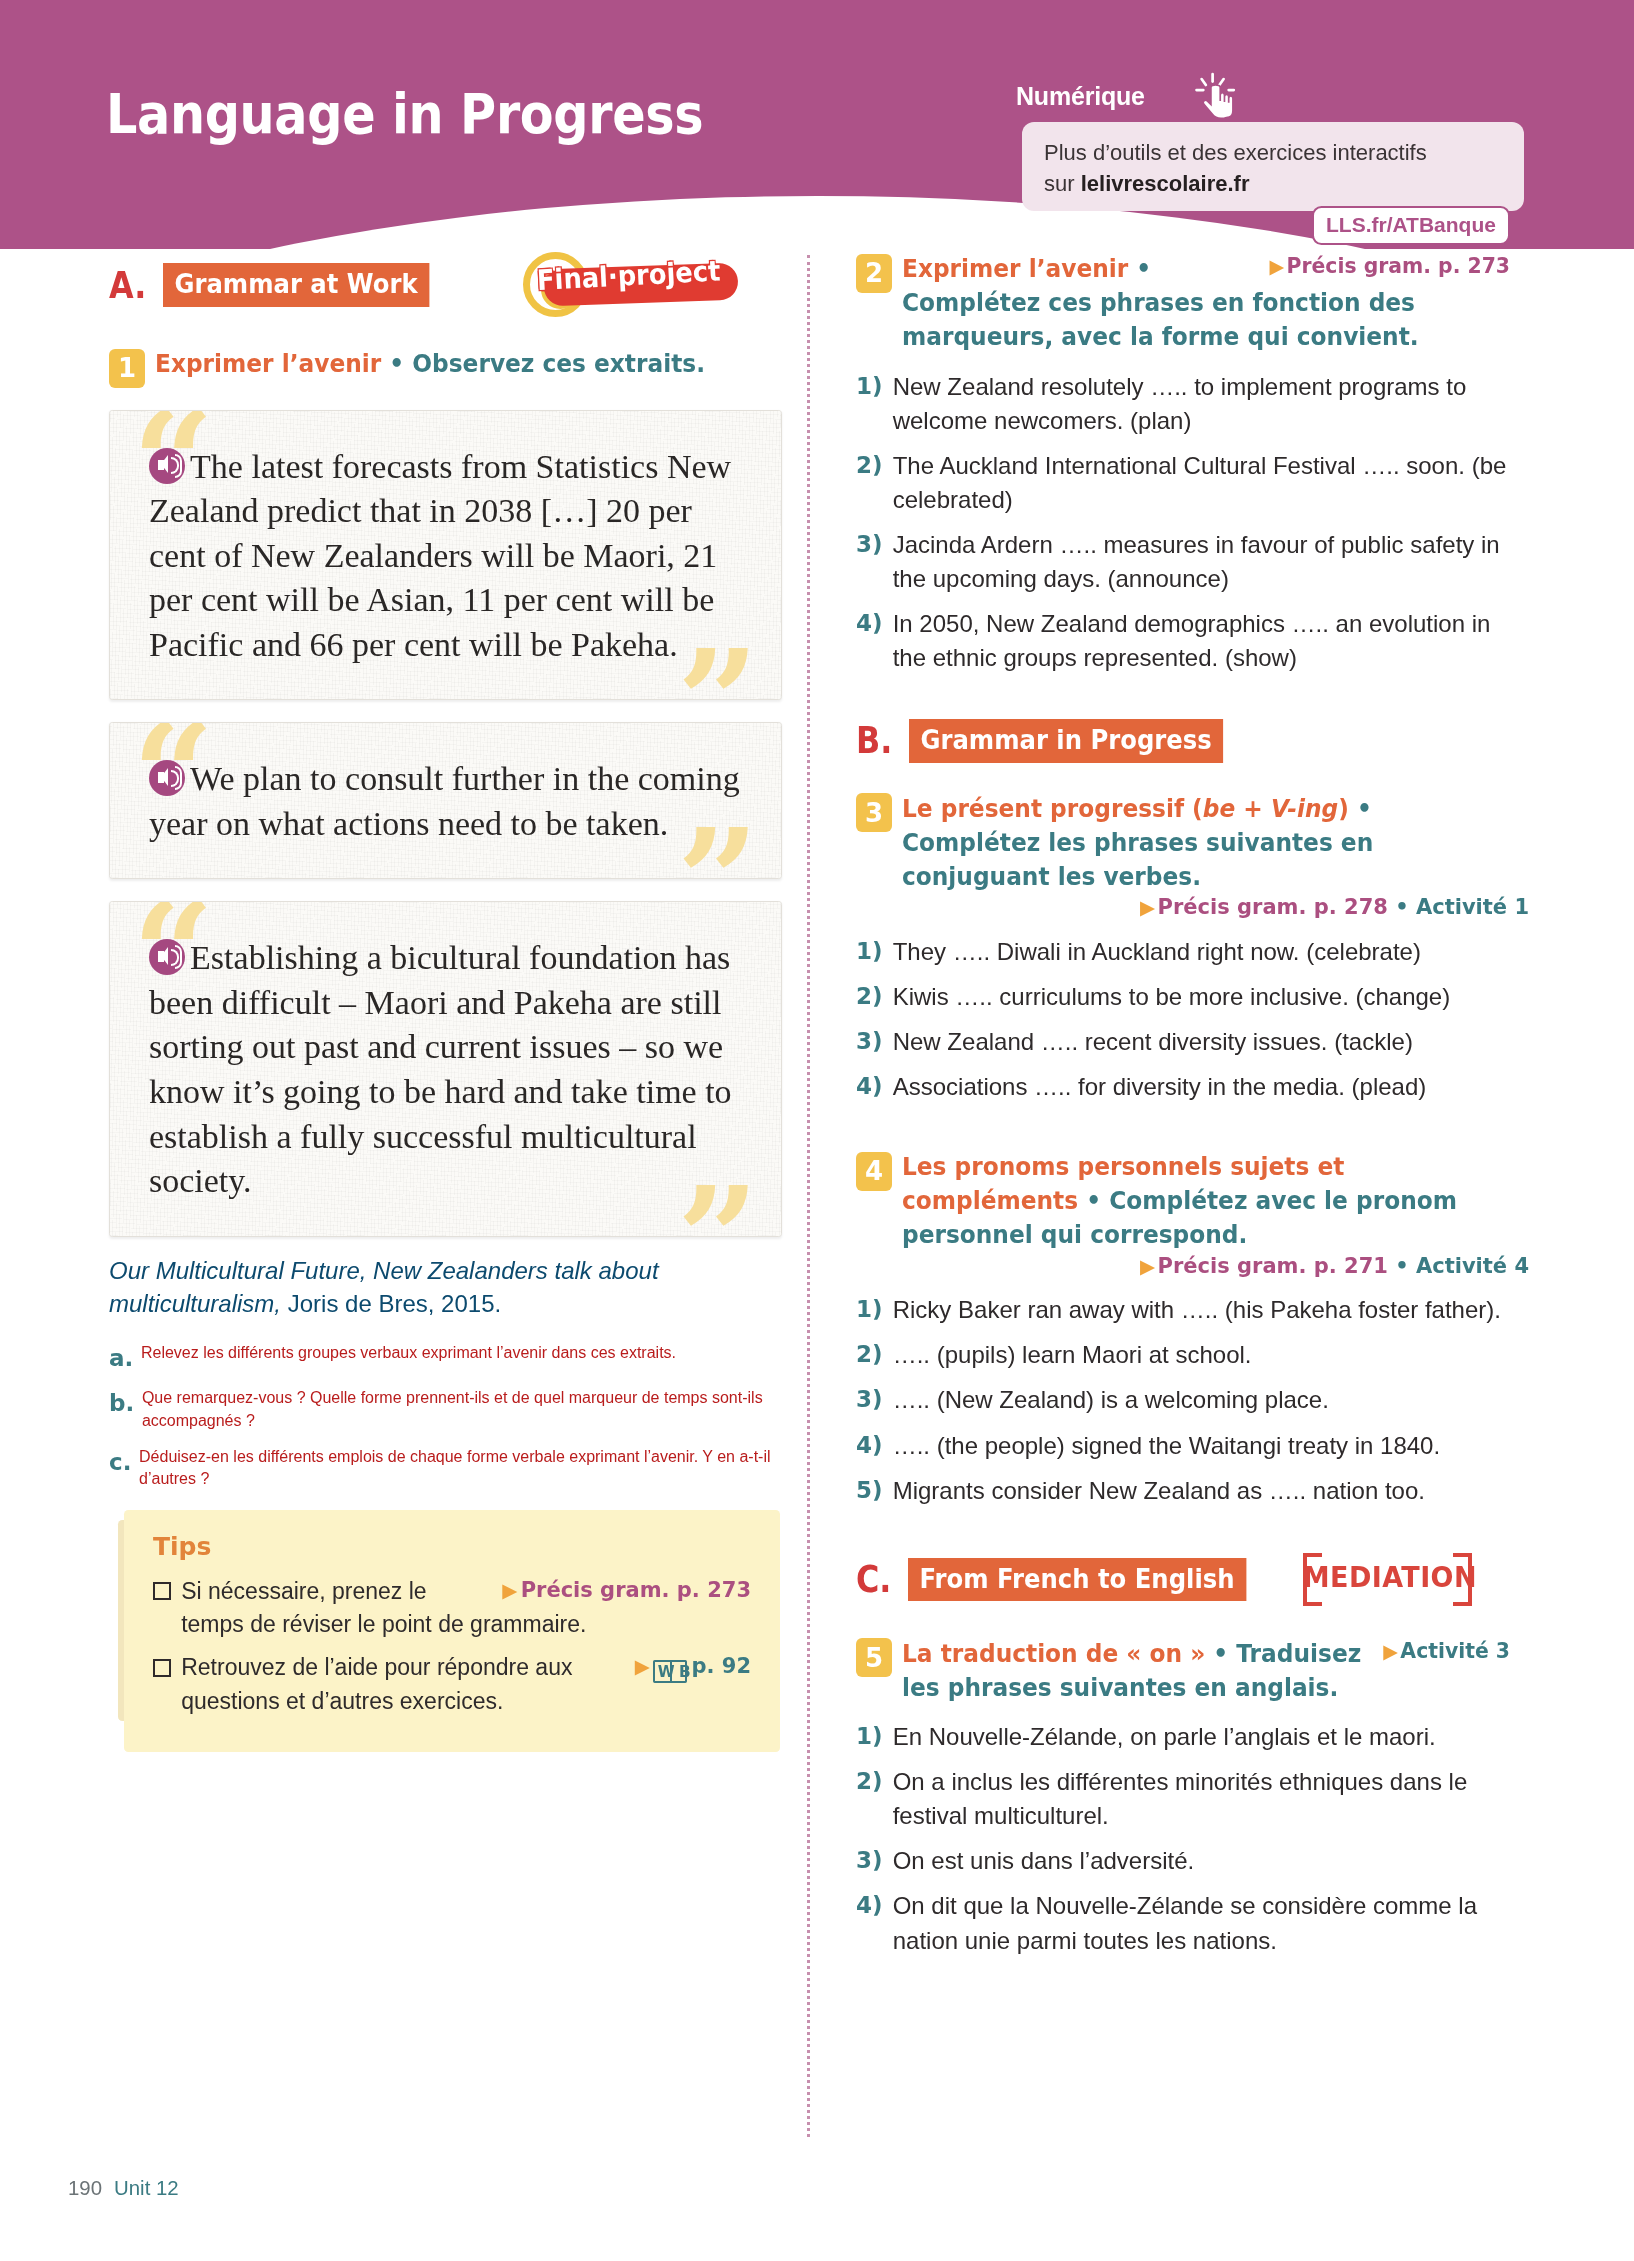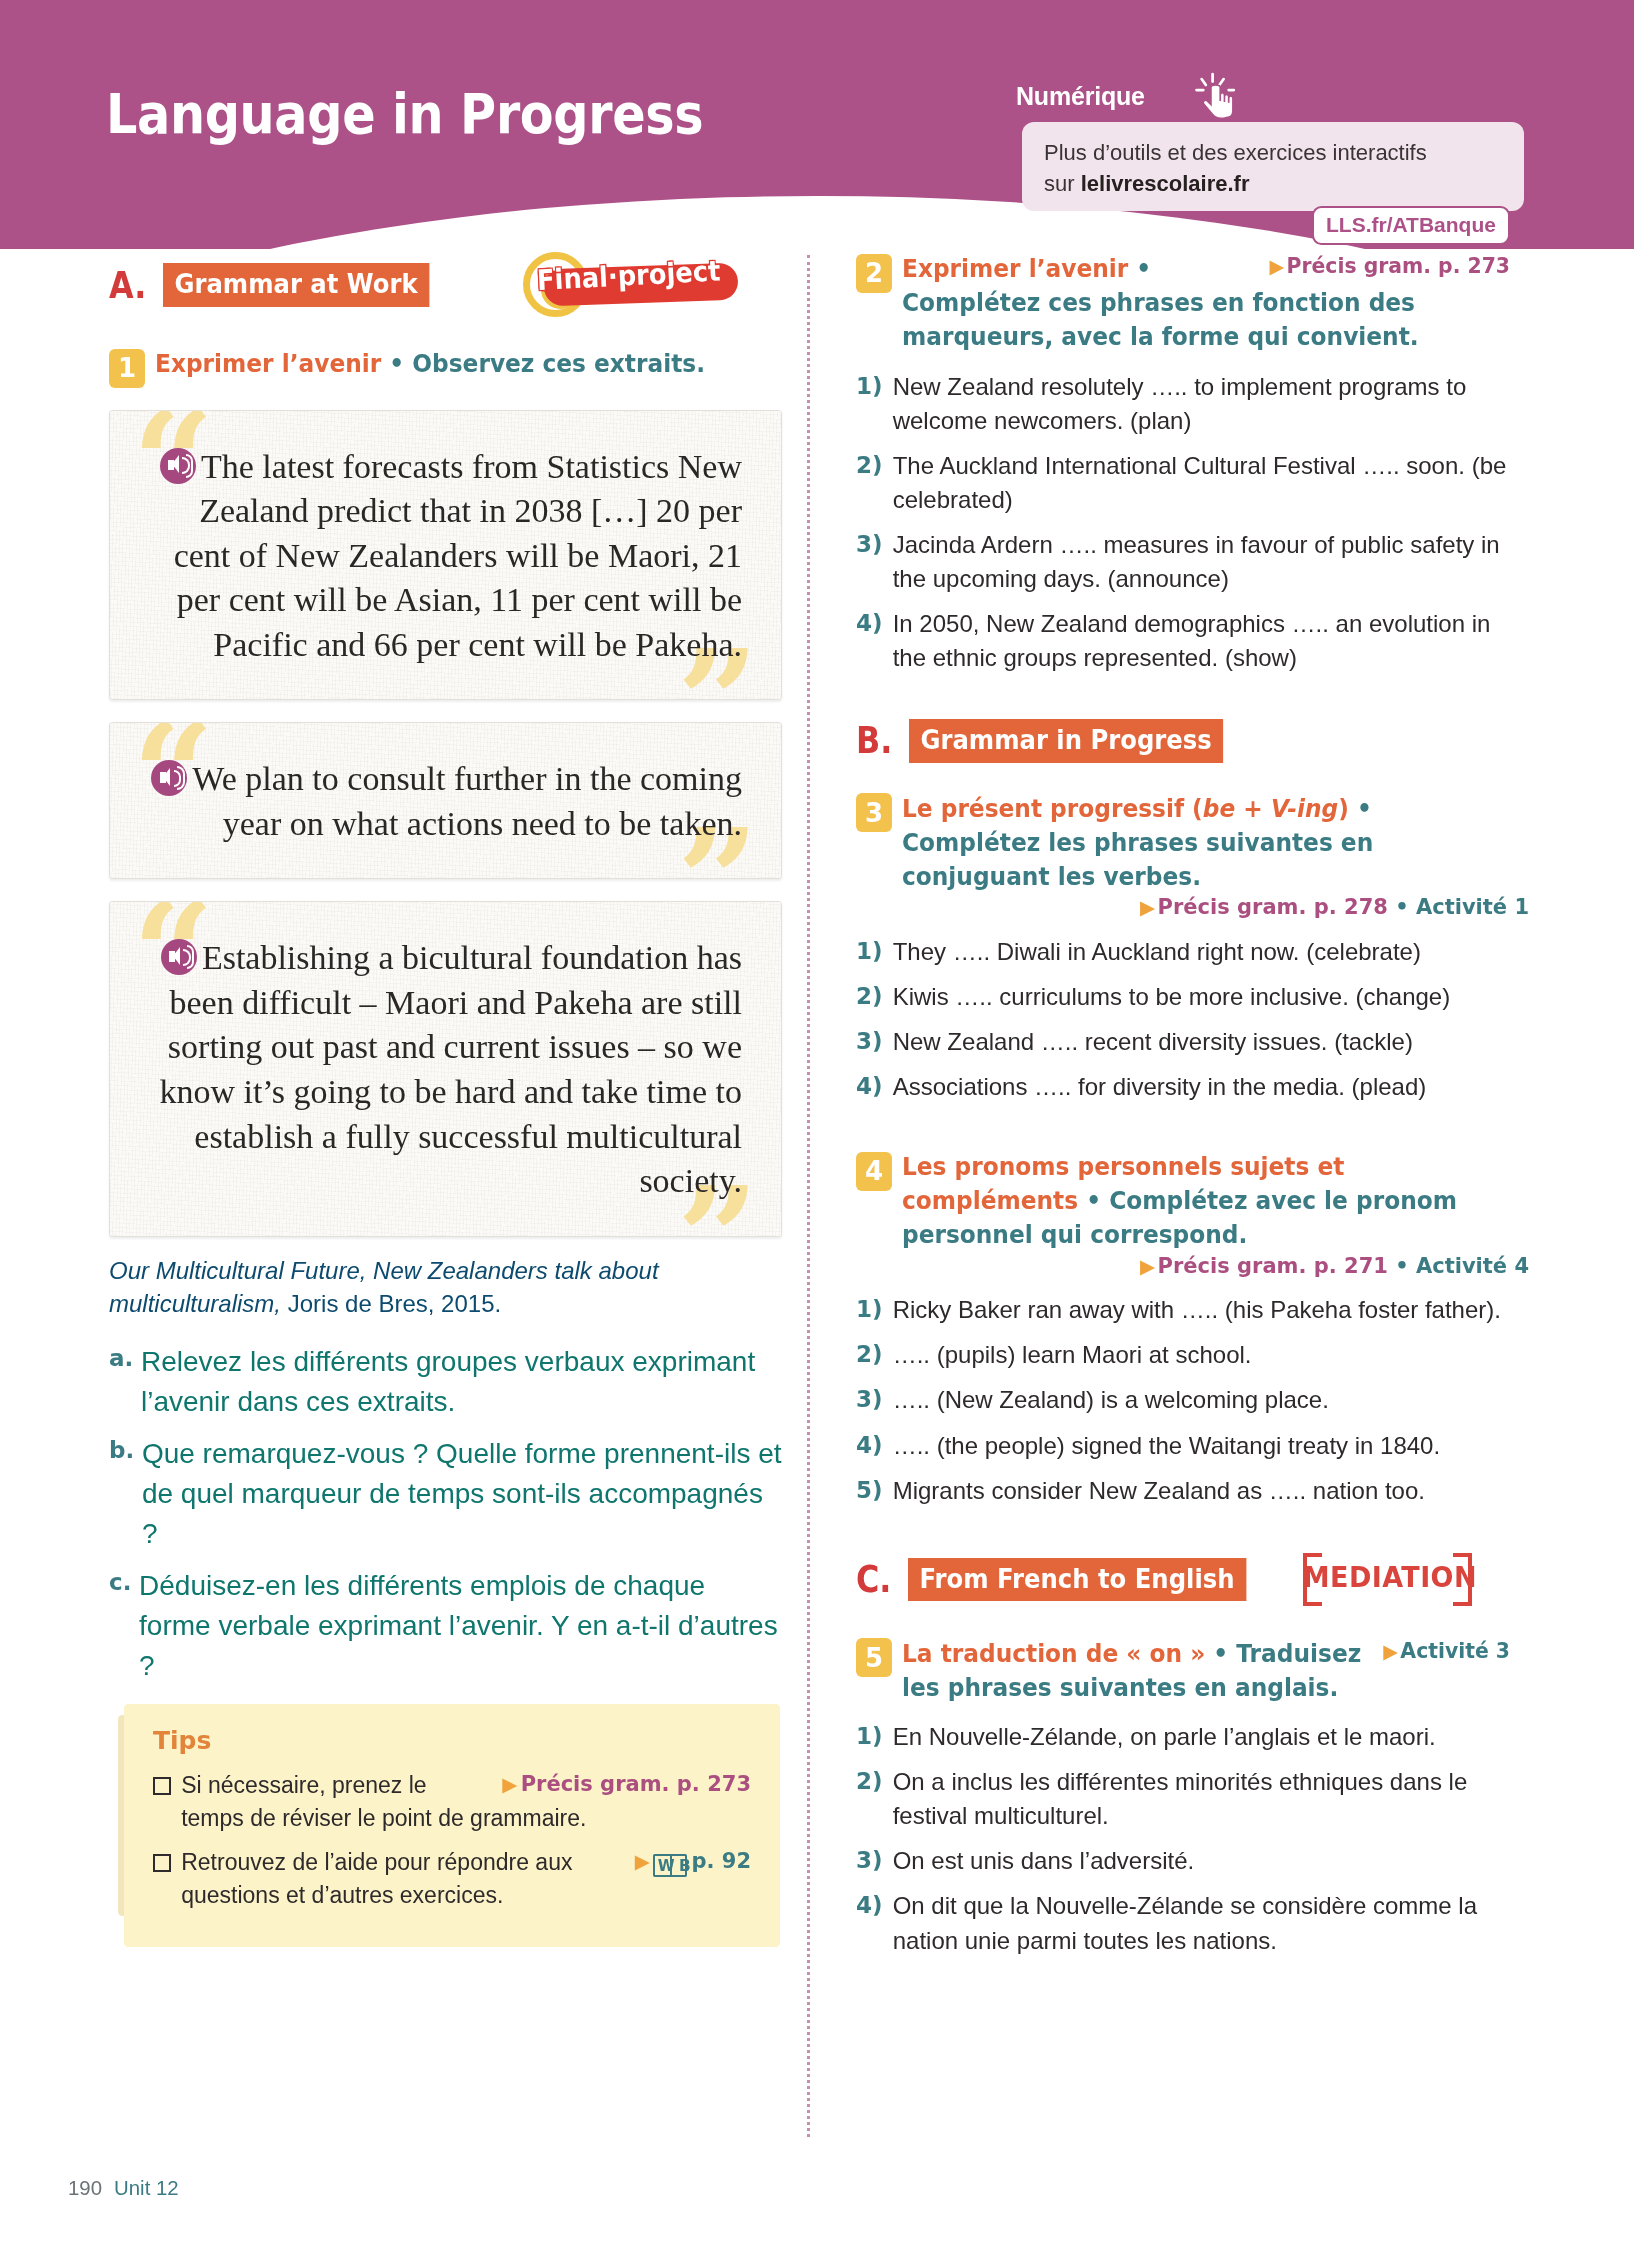--- a/index.html
+++ b/index.html
@@ -334,21 +334,21 @@
     font-size: 143px;
     font-family: "DejaVu Serif", serif;
     font-weight: bold;
     line-height: 1;
     user-select: none;
   }
   .qmark.open { left: 22px; top: -19px; }
   .qmark.close { right: 22px; bottom: -75px; }
   .quote-body {
     position: relative;
-    text-align: right;
+    text-align: left;
     font-family: "Liberation Serif", serif;
     font-size: 34px;
     line-height: 1.31;
     color: #2a2726;
   }
   .spk {
     display: inline-block;
     vertical-align: -6px;
     width: 36px;
     height: 36px;
@@ -411,23 +411,23 @@
   .abc-l {
     flex-shrink: 0;
     color: #3b7b83;
     font-size: 23px;
     font-weight: bold;
     font-family: "DejaVu Sans", sans-serif;
     min-width: 22px;
     line-height: 1.42;
   }
   .abc-t {
-    font-size: 28px;
+    font-size: 16px;
     line-height: 1.42;
-    color: #0f766e;
+    color: #b91c1c;
     flex: 1;
   }
 
   
   .tips-wrap { position: relative; margin-top: 19px; padding-left: 15px; }
   .tips-shadow {
     position: absolute;
     left: 8.5px; top: 10.2px;
     width: 656px; height: 201px;
     background: #f2e6bd;

